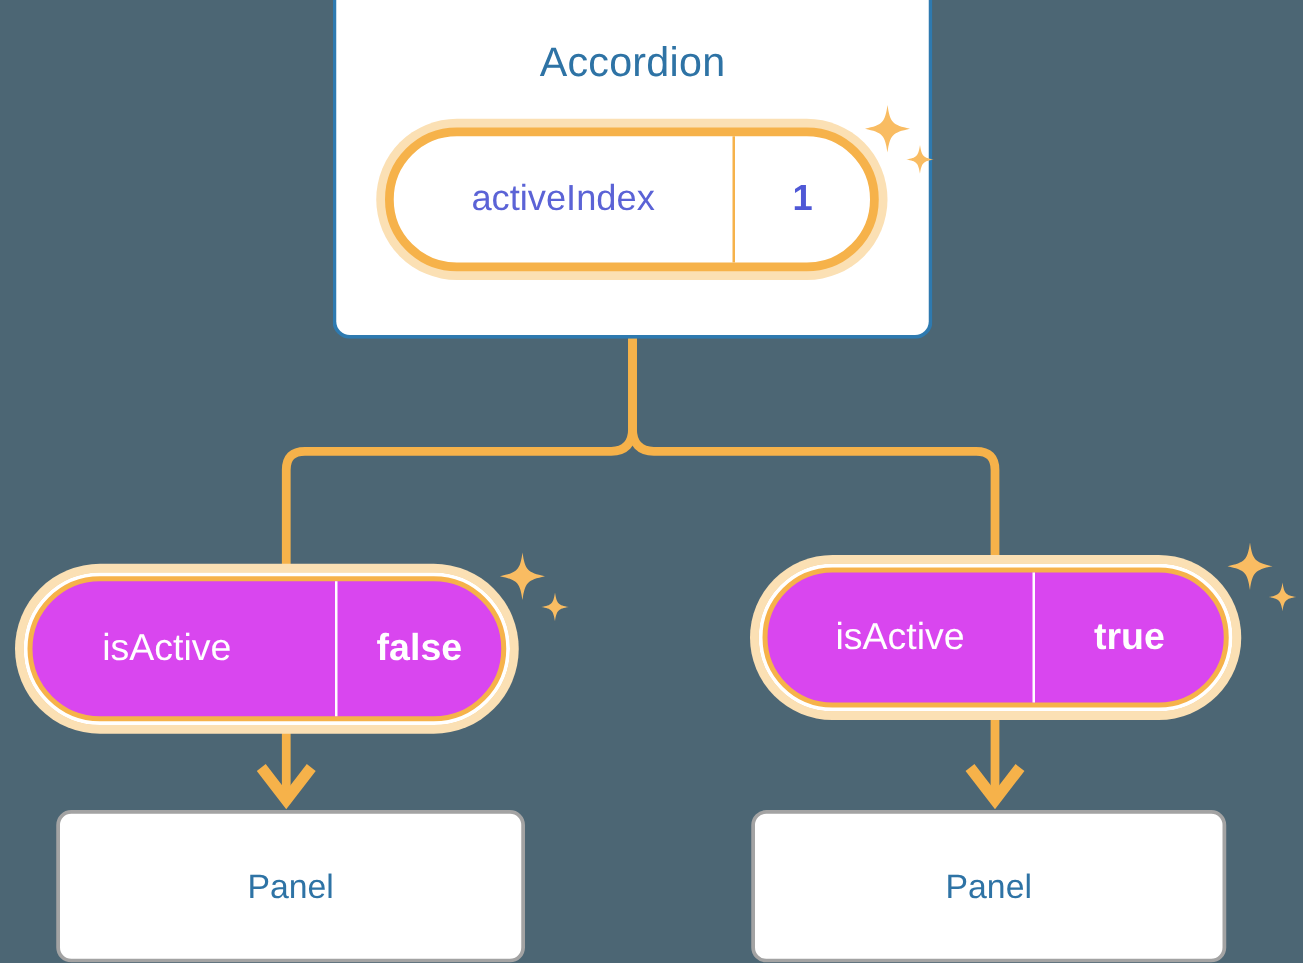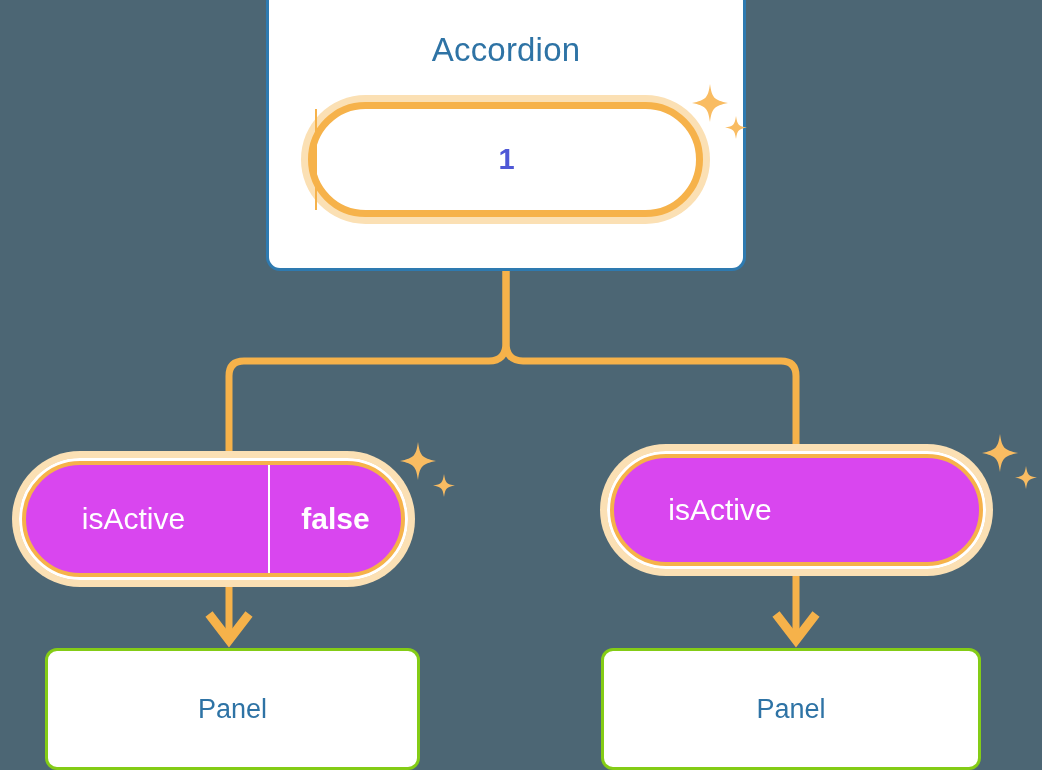--- a/index.html
+++ b/index.html
@@ -58,21 +58,21 @@
     font-size: 33px;
     color: #2e73a5;
     letter-spacing: 0.2px;
   }
 
   
   .panel-box {
     position: absolute;
     box-sizing: border-box;
     background: #ffffff;
-    border: 3px solid #84cc16;
+    border: 3px solid #a3a3a3;
     border-radius: 12px;
     z-index: 3;
     display: flex;
     align-items: center;
     justify-content: center;
   }
   .panel-label {
     font-size: 27px;
     color: #2e73a5;
   }
@@ -174,20 +174,21 @@
 
     <path d="M796,569 L796,638" fill="none" stroke="#f6b24a" stroke-width="7" stroke-linecap="butt"></path>
     <path d="M776,614 L796,640 L816,614" fill="none" stroke="#f6b24a" stroke-width="9" stroke-linecap="butt" stroke-linejoin="miter"></path>
   </svg>
 
   <div class="component-card" id="accordion-card">
     <div class="card-title">Accordion</div>
   </div>
 
   <div class="pill white" id="pill-activeindex">
+    <div class="pill-key">activeIndex</div>
     <div class="pill-val">1</div>
   </div>
 
   <svg class="sparkles" id="sparkle-top" viewBox="0 0 62 68">
     <path d="M22,2 C24,16 26,18 40,21 C26,24 24,26 22,40 C20,26 18,24 4,21 C18,18 20,16 22,2 Z" fill="#f9bc62"></path>
     <path d="M48,34 C49.4,43 50.6,44.2 59,45.6 C50.6,47 49.4,48.2 48,57 C46.6,48.2 45.4,47 37,45.6 C45.4,44.2 46.6,43 48,34 Z" fill="#f9bc62"></path>
   </svg>
 
   <div class="pill purple" id="pill-isactive-left">
     <div class="pill-key">isActive</div>
@@ -198,20 +199,21 @@
     <path d="M22,2 C24,16 26,18 40,21 C26,24 24,26 22,40 C20,26 18,24 4,21 C18,18 20,16 22,2 Z" fill="#f9bc62"></path>
     <path d="M48,34 C49.4,43 50.6,44.2 59,45.6 C50.6,47 49.4,48.2 48,57 C46.6,48.2 45.4,47 37,45.6 C45.4,44.2 46.6,43 48,34 Z" fill="#f9bc62"></path>
   </svg>
 
   <div class="panel-box" id="panel-left">
     <div class="panel-label">Panel</div>
   </div>
 
   <div class="pill purple" id="pill-isactive-right">
     <div class="pill-key">isActive</div>
+    <div class="pill-val">true</div>
   </div>
 
   <svg class="sparkles" id="sparkle-right" viewBox="0 0 62 68">
     <path d="M22,2 C24,16 26,18 40,21 C26,24 24,26 22,40 C20,26 18,24 4,21 C18,18 20,16 22,2 Z" fill="#f9bc62"></path>
     <path d="M48,34 C49.4,43 50.6,44.2 59,45.6 C50.6,47 49.4,48.2 48,57 C46.6,48.2 45.4,47 37,45.6 C45.4,44.2 46.6,43 48,34 Z" fill="#f9bc62"></path>
   </svg>
 
   <div class="panel-box" id="panel-right">
     <div class="panel-label">Panel</div>
   </div>

